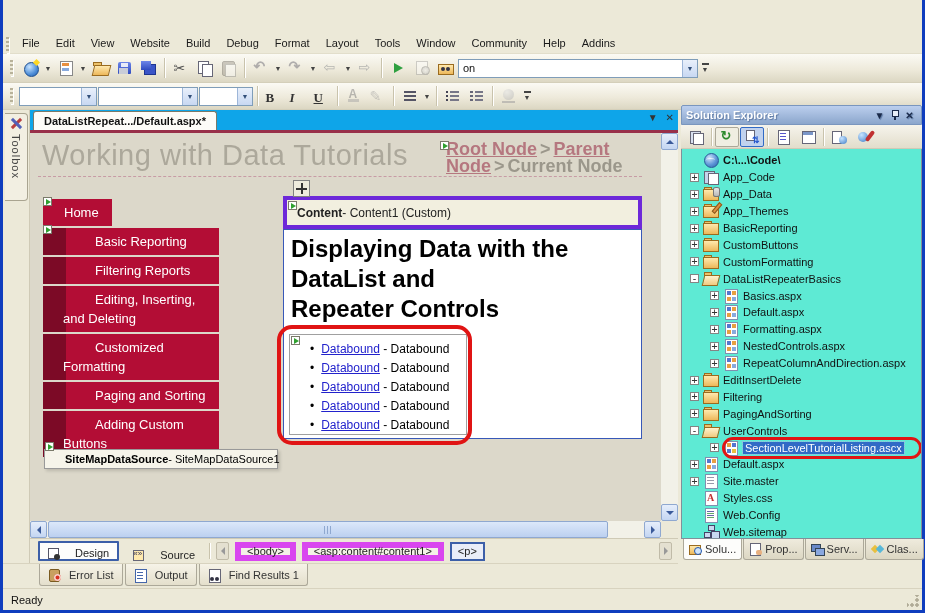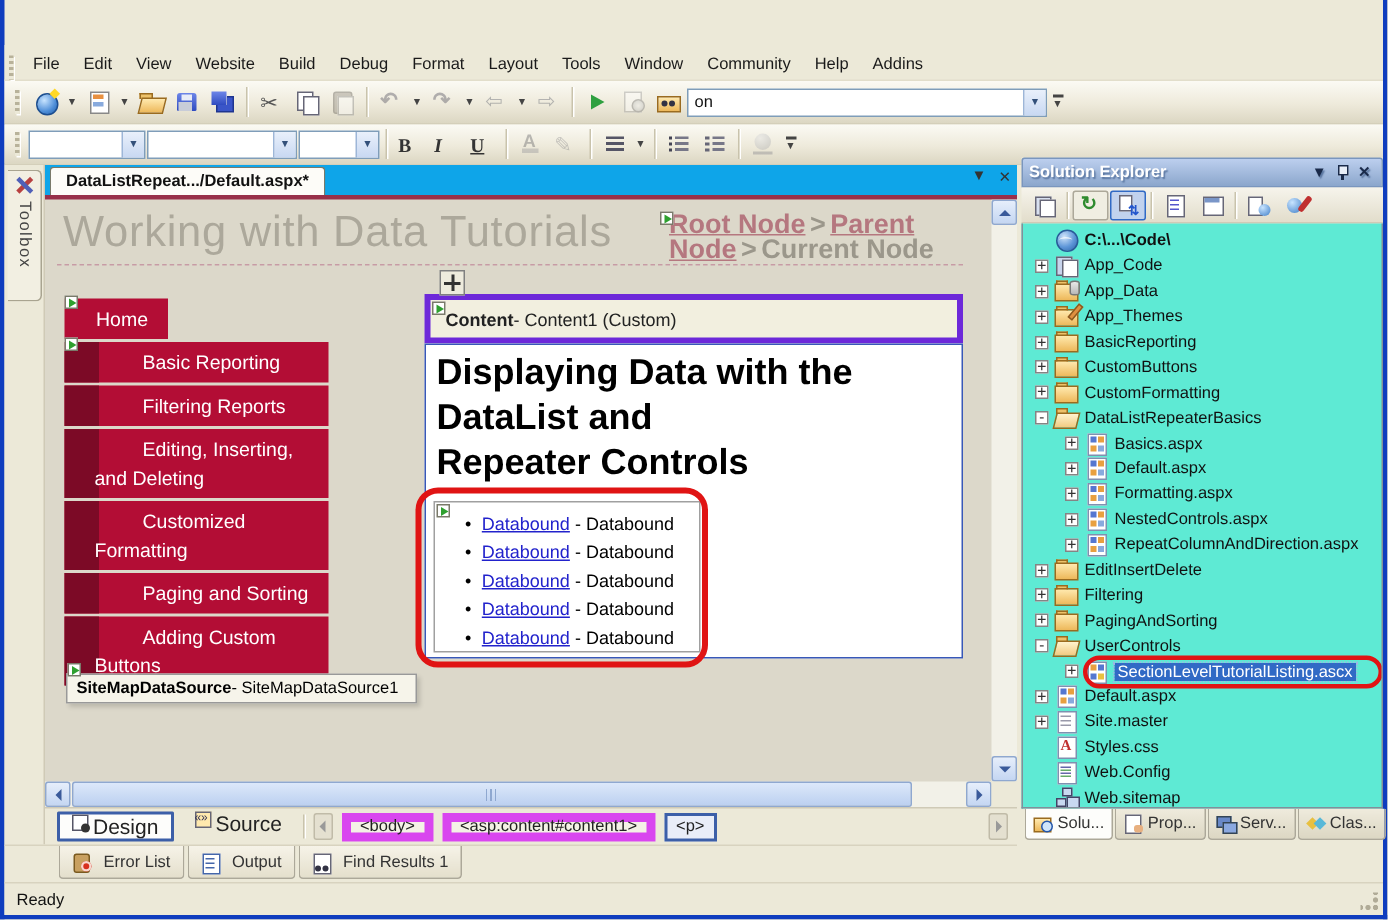--- a/index.html
+++ b/index.html
@@ -106,21 +106,21 @@
 .asp-glyph{position:absolute;width:9px;height:9px;background:#fff;border:1px solid #7A7A6A;z-index:6}
 .asp-glyph::after{content:"";position:absolute;left:2px;top:1px;border-left:5px solid #2FA02F;border-top:3px solid transparent;border-bottom:3px solid transparent}
 
 .nav-home{position:absolute;left:13px;top:66px;width:69px;height:27px;background:#B30D35;color:#fff;font-size:13px;display:flex;align-items:center;padding-left:21px}
 .nav-list{position:absolute;left:13px;top:95px;width:176px}
 .nav-item{background:#B30D35;color:#fff;font-size:13px;line-height:19px;padding:4px 4px 4px 20px;text-indent:32px;margin-bottom:2px;position:relative}
 .nav-item::before{content:"";position:absolute;left:0;top:0;bottom:0;width:23px;background:#7C0A26}
 .nav-item span{position:relative}
 
 .ds-label{position:absolute;left:14px;top:316px;width:234px;height:20px;background:#F6F4EA;border:1px solid #999;
-  font-size:11px;display:flex;align-items:center;padding-left:6px;white-space:nowrap;box-shadow:2px 2px 3px rgba(0,0,0,.15)}
+  font-size:11px;display:flex;align-items:center;padding-left:20px;white-space:nowrap;box-shadow:2px 2px 3px rgba(0,0,0,.15)}
 .ds-label b{font-weight:bold}
 
 .move-handle{position:absolute;left:263px;top:47px;width:17px;height:17px;background:#EEEBDD;border:1px solid #808080;z-index:5}
 .move-handle::before{content:"";position:absolute;left:2px;top:7px;width:11px;height:1.5px;background:#333}
 .move-handle::after{content:"";position:absolute;left:7px;top:2px;width:1.5px;height:11px;background:#333}
 .content-header{position:absolute;left:253px;top:63px;width:359px;height:33px;background:#F2EFDF;border:4px solid #6d28d9;
   font-size:12px;color:#222;display:flex;align-items:center;padding-left:10px}
 .content-body{position:absolute;left:253px;top:96px;width:359px;height:210px;background:#fff;border:1px solid #3858B8}
 .c-heading{font-weight:bold;font-size:24px;line-height:30px;color:#000;padding:4px 0 0 7px}
 .db-box{position:absolute;left:5px;top:104px;width:178px;height:101px;background:#fff;border:1px solid #A0A0A0;padding-top:5px}
@@ -136,21 +136,21 @@
 .sbtn i{border:4px solid transparent}
 .sb-up{top:0;left:0}.sb-up i{border-bottom-color:#3A5A9A;margin-top:-4px}
 .sb-dn{bottom:0;left:0}.sb-dn i{border-top-color:#3A5A9A;margin-bottom:-4px}
 .sb-lt{left:0;top:0}.sb-lt i{border-right-color:#3A5A9A;margin-left:-4px}
 .sb-rt{right:0;top:0}.sb-rt i{border-left-color:#3A5A9A;margin-right:-4px}
 .hthumb{position:absolute;left:18px;top:0;width:560px;height:17px;background:linear-gradient(#DCE8FA,#BCD0F0);border:1px solid #8FA8D0;border-radius:2px}
 .hthumb::after{content:"";position:absolute;left:50%;top:4px;width:8px;height:8px;margin-left:-4px;
   background:repeating-linear-gradient(90deg,#8FA8D0 0 1px,transparent 1px 3px)}
 
 .viewbar{height:25px;background:#ECE9D8;border-top:1px solid #CFCAB6;display:flex;align-items:center;padding-left:8px;gap:6px}
-.vbtn{height:20px;padding:0 8px;font-size:14px;display:flex;align-items:flex-start;gap:3px;color:#222}
+.vbtn{height:20px;padding:0 8px;font-size:11px;display:flex;align-items:flex-end;gap:16px;color:#222}
 .vbtn.active{background:#FDFDFB;border:2px solid #3C5FA8;border-radius:1px}
 .v-ico{width:11px;height:11px;position:relative;display:inline-block}
 .v-design::before{content:"";position:absolute;inset:0;border:1px solid #556;background:#fff}
 .v-design::after{content:"";position:absolute;right:-1px;bottom:-1px;width:6px;height:6px;background:#333;border-radius:50%}
 .v-source::before{content:"";position:absolute;inset:0;border:1px solid #667;background:#FFE9AE}
 .v-source::after{content:"\00AB\00BB";position:absolute;left:0px;top:-1px;font-size:8px;color:#335}
 .vsep{width:1px;height:16px;background:#C9C3AC;box-shadow:1px 0 0 #fff}
 .tag-nav-arrow{width:13px;height:18px;display:flex;align-items:center;justify-content:center;border:1px solid #C0BBA8;background:#E4E0D0;border-radius:2px}
 .tag-nav-arrow i{border:4px solid transparent}
 .tag-nav-arrow .al{border-right-color:#999;margin-left:-4px}

